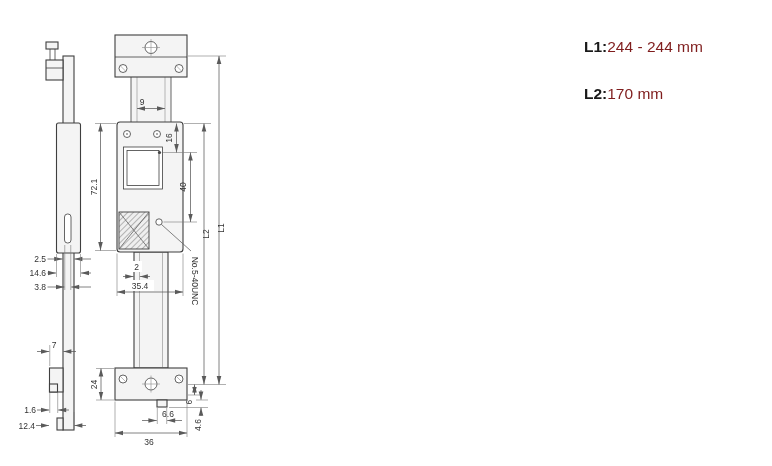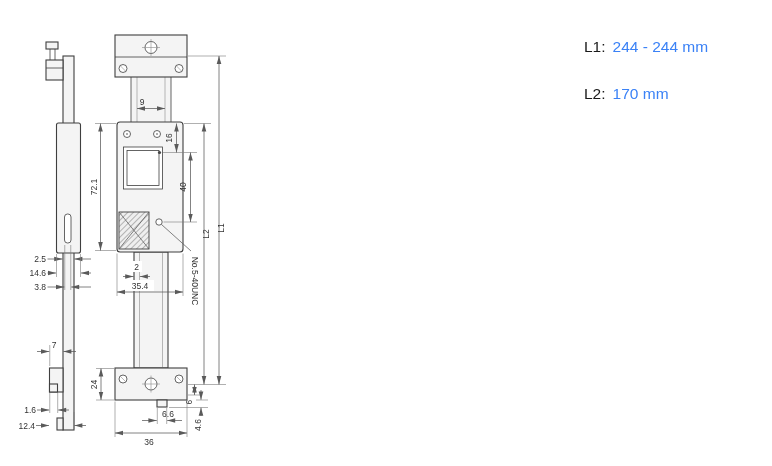--- a/index.html
+++ b/index.html
@@ -1,22 +1,22 @@
 <!DOCTYPE html>
 <html><head>
 <meta charset="utf-8">
 <style>
   html,body{margin:0;padding:0;background:#fff;}
   .canvas{position:relative;width:772px;height:466px;background:#ffffff;overflow:hidden;
           font-family:"Liberation Sans",sans-serif;}
   .drawing{position:absolute;left:0;top:0;}
   .specs{position:absolute;left:584px;top:38px;}
   .spec-row{margin-bottom:29px;font-size:15.5px;color:#1a1a1a;white-space:nowrap;}
-  .spec-label{font-weight:normal;margin-right:7px;}
-  .spec-value{font-weight:normal;color:#3b82f6;}
+  .spec-label{font-weight:bold;}
+  .spec-value{font-weight:normal;color:#7f1d1d;}
   
   .part{stroke:#3f3f3f;stroke-width:1.1;fill:#f4f4f4;}
   .part-thin{stroke:#3f3f3f;stroke-width:.8;fill:none;}
   .inner-line{stroke:#8a8a8a;stroke-width:.6;fill:none;}
   .white{fill:#ffffff;}
   .dim{stroke:#5a5a5a;stroke-width:.75;fill:none;}
   .ext{stroke:#7a7a7a;stroke-width:.6;fill:none;}
   .dtxt{font:8.5px "Liberation Sans",sans-serif;fill:#333;}
   .bg{fill:#ffffff;}
 </style>

